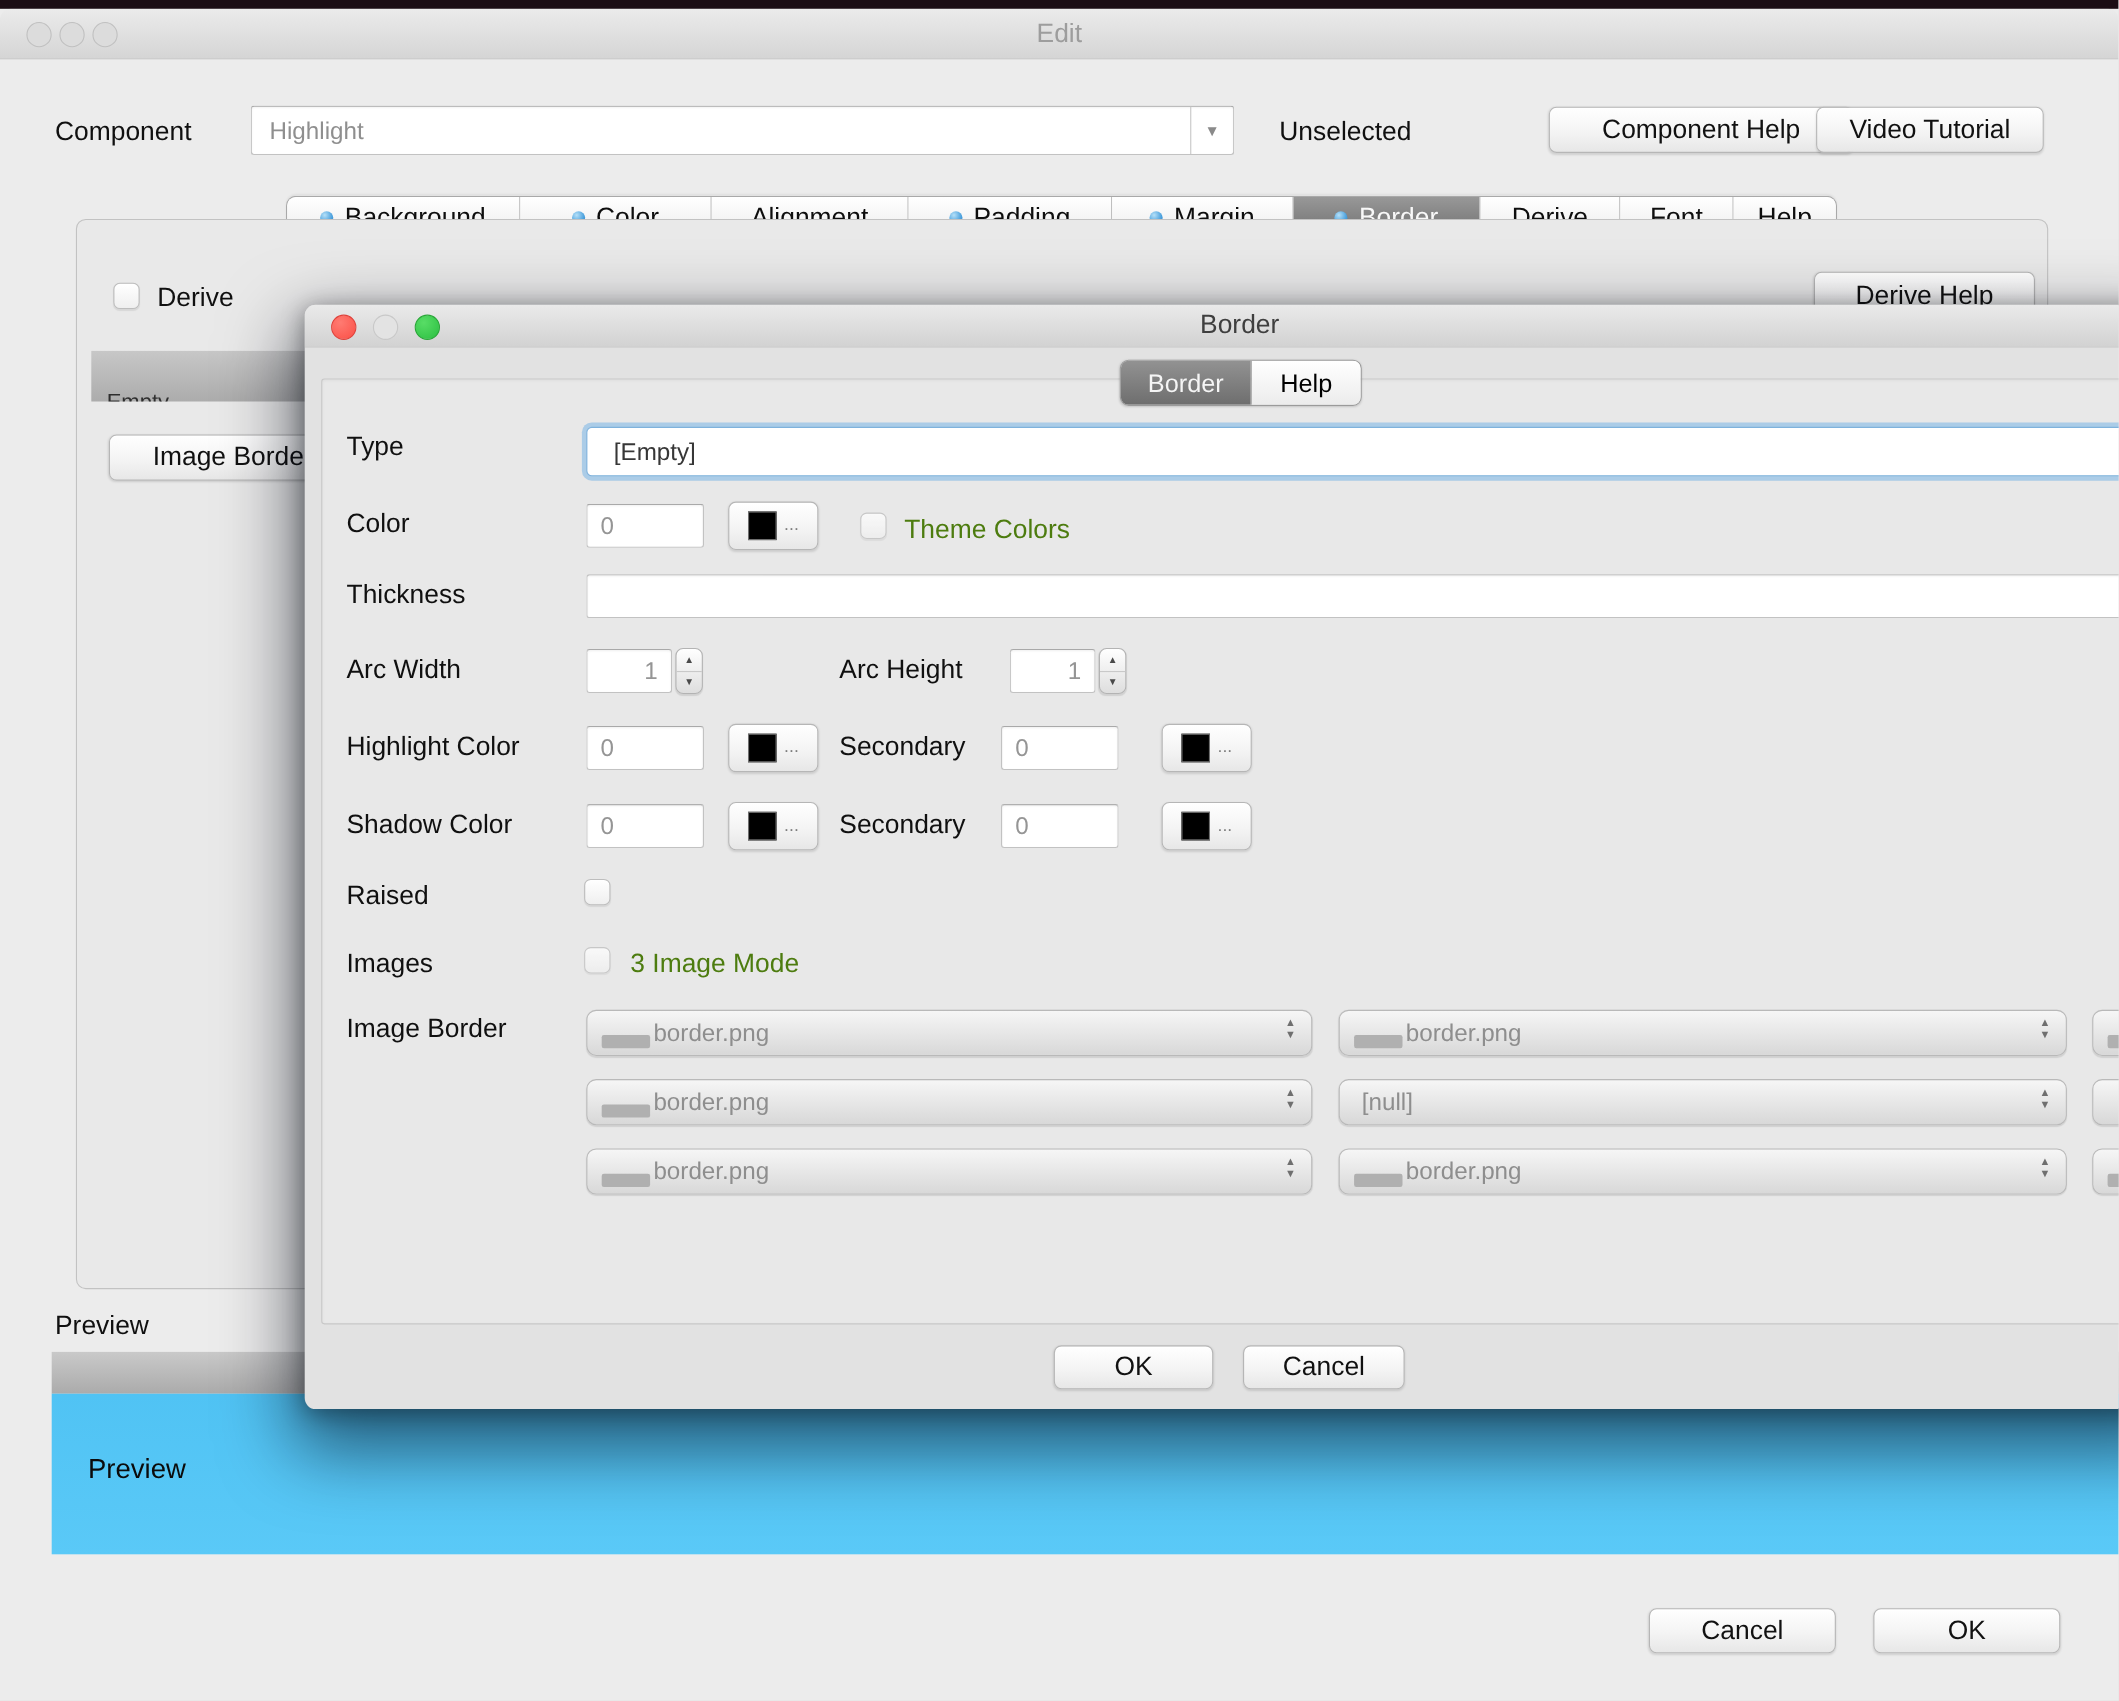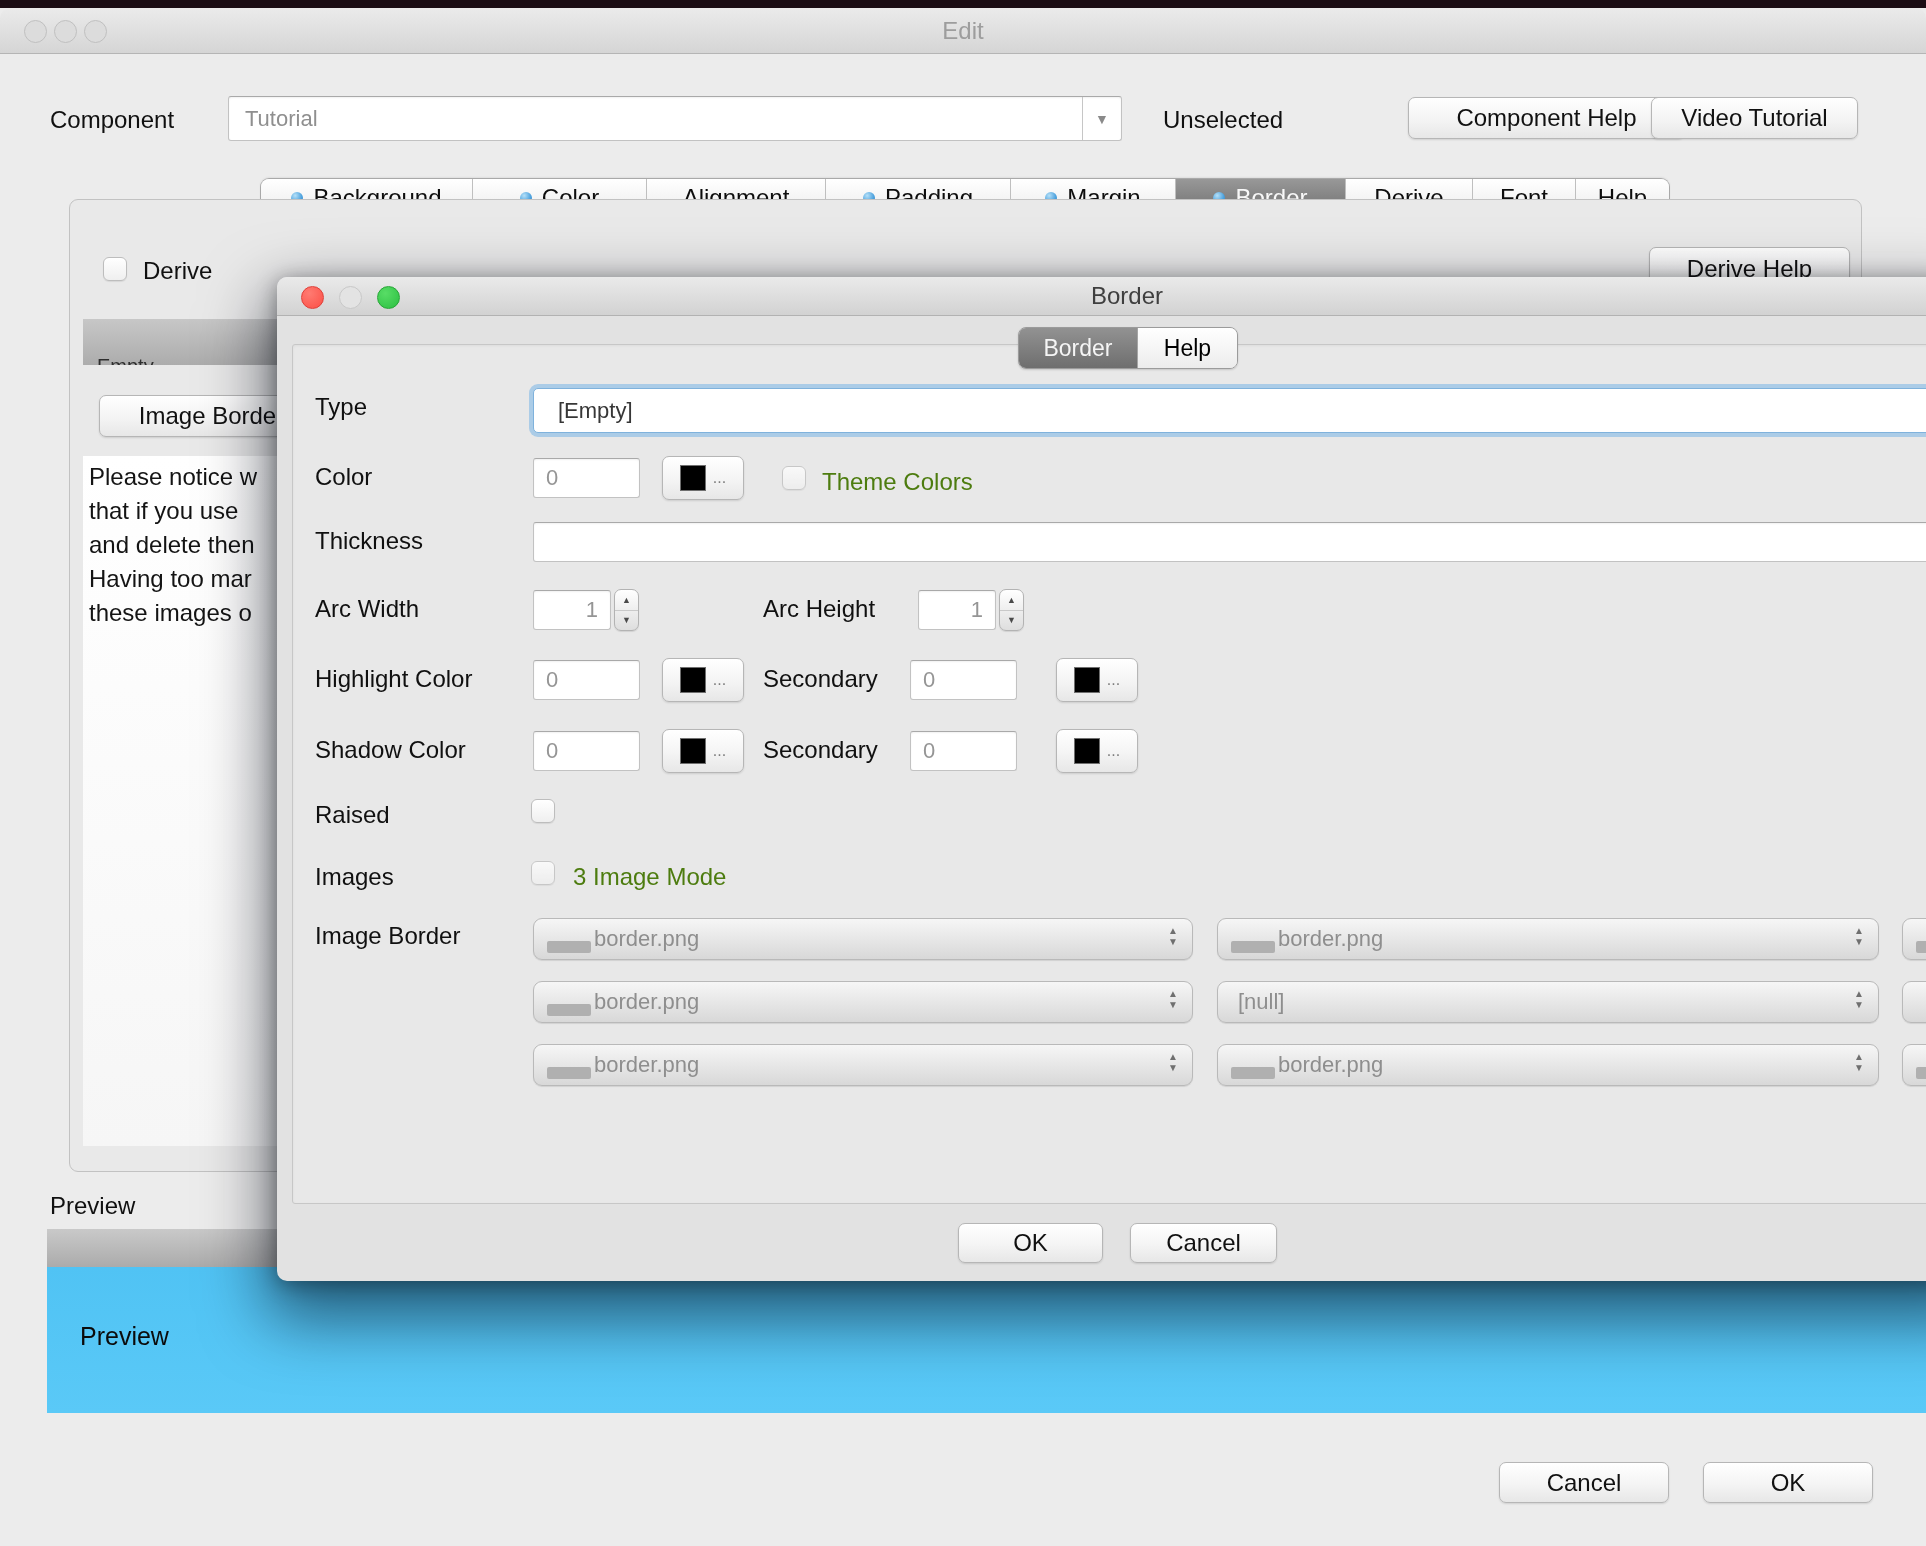--- a/index.html
+++ b/index.html
@@ -115,21 +115,21 @@
 
 <div class="abs main-titlebar">
   <div class="light inactive" style="left:24px;"></div>
   <div class="light inactive" style="left:54px;"></div>
   <div class="light inactive" style="left:84px;"></div>
 </div>
 <div class="abs win-title">Edit</div>
 
 <div class="abs label" style="left:50px;top:106px;">Component</div>
 <div class="abs tf" style="left:228px;top:96px;width:894px;height:45px;">
-  <span style="padding-left:16px;color:#8f8f8f;">Tutorial</span>
+  <span style="padding-left:16px;color:#8f8f8f;">Highlight</span>
   <span style="position:absolute;right:0;top:0;width:38px;height:43px;border-left:1px solid #c6c6c6;
                display:flex;align-items:center;justify-content:center;color:#8a8a8a;font-size:14px;">▼</span>
 </div>
 <div class="abs label" style="left:1163px;top:106px;">Unselected</div>
 <div class="abs mac-btn" style="left:1408px;top:97px;width:277px;height:42px;">Component Help</div>
 <div class="abs mac-btn" style="left:1651px;top:97px;width:207px;height:42px;">Video Tutorial</div>
 
 <div class="abs tabbar">
   <div class="tab" style="width:212px;">
     <span class="dot"></span>
@@ -168,27 +168,20 @@
 <div class="abs main-panel">
   <div class="abs checkbox" style="left:33px;top:57px;"></div>
   <div class="abs label" style="left:73px;top:57px;">Derive</div>
 
   <div class="gray-item">
     <span>Empty</span>
   </div>
 
   <div class="abs mac-btn" style="left:29px;top:195px;width:225px;height:42px;">Image Border</div>
 
-  <div class="notice">
-    <div>Please notice w</div>
-    <div>that if you use </div>
-    <div>and delete then</div>
-    <div>Having too mar</div>
-    <div>these images o</div>
-  </div>
 </div>
 
 <div class="abs mac-btn" style="left:1649px;top:247px;width:201px;height:44px;z-index:2;">Derive Help</div>
 
 <div class="abs label" style="left:50px;top:1192px;">Preview</div>
 <div class="abs preview-gray"></div>
 <div class="abs preview-blue">
   <div class="ptext">Preview</div>
 </div>
 

